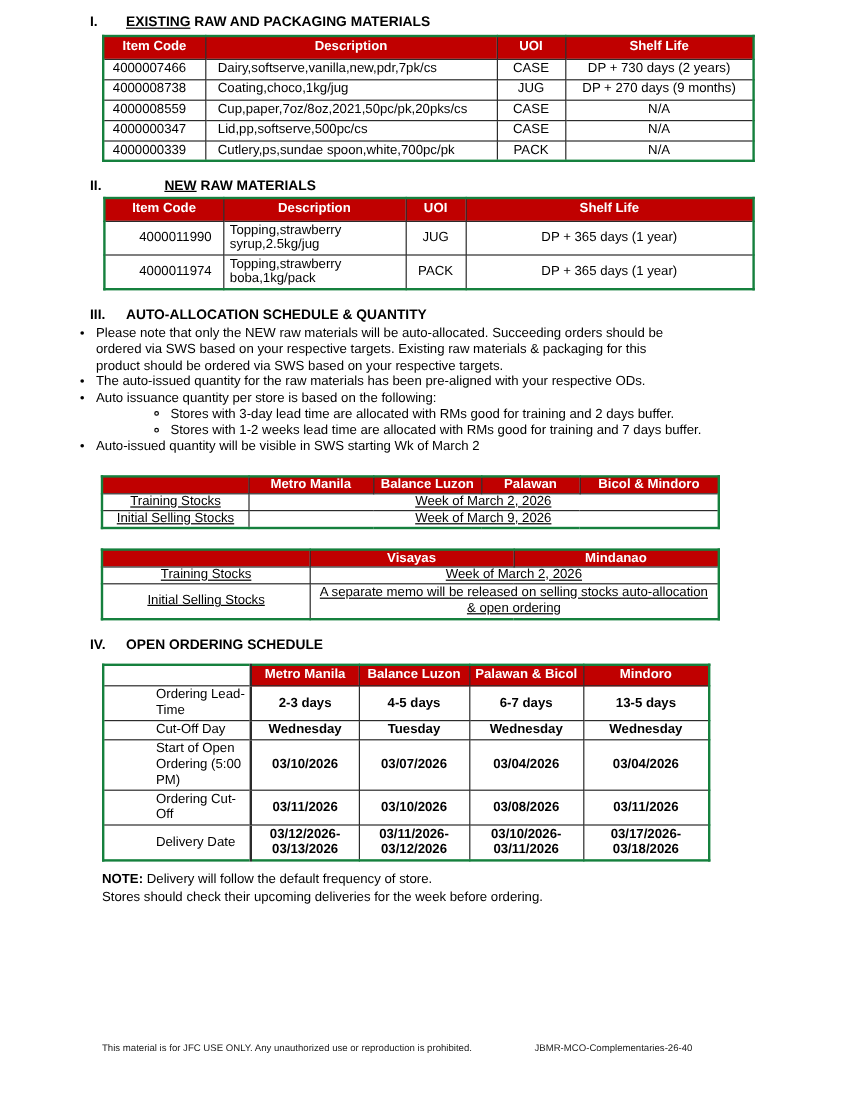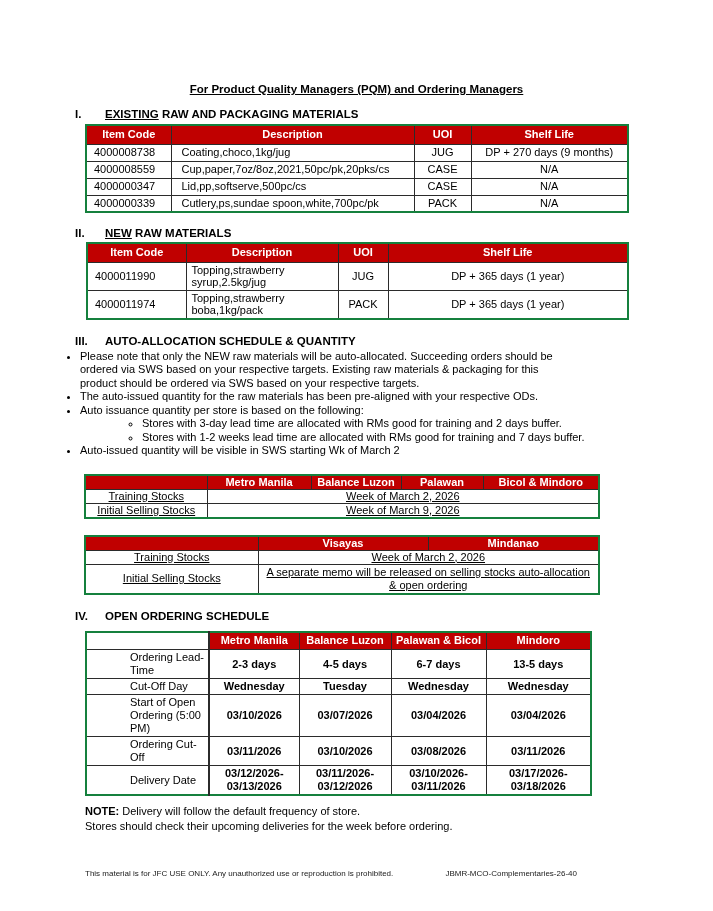--- a/index.html
+++ b/index.html
@@ -6,41 +6,41 @@
   html, body { background: #ffffff; }
   body { width: 713px; font-family: "Liberation Sans", "DejaVu Sans", sans-serif; color: #000; }
   .page { position: relative; width: 713px; height: 911px; background: #fff; overflow: hidden; }
 
   .doc-title { padding-top: 83px; text-align: center; font-size: 11.5px; font-weight: bold; text-decoration: underline; }
 
   .sec-head { font-weight: bold; font-size: 11.5px; display: flex; align-items: baseline; }
   .sec-head .num { display: inline-block; margin-left: 75px; width: 30px; }
   .u { text-decoration: underline; }
   .mt13 { margin-top: 13px; }
-  .mt14 { margin-top: 14px; }
+  .mt14 { margin-top: 14px; gap: 32px; }
   .mt15 { margin-top: 15px; }
 
   table { border-collapse: collapse; font-size: 11px; line-height: 13px; table-layout: fixed; }
   th, td { border: 1px solid #2b2b2b; padding: 1px 3px; text-align: center; vertical-align: middle; }
   table { border: 2px solid #15803d; }
   th { background: #C00000; color: #ffffff; font-weight: bold; }
   .rh + .rh { border-left: 1px solid #e9e9e9; }
 
   
   .t1 { margin: 4px 0 0 85px; width: 542px; }
   .t1 th { height: 19px; }
   .t1 td { height: 17px; }
   .t1 td:nth-child(1) { text-align: left; padding-left: 7px; }
   .t1 td:nth-child(2) { text-align: left; padding-left: 10px; }
 
   
   .t2 { margin: 3px 0 0 86px; width: 541px; }
   .t2 th { height: 19px; }
   .t2 td { height: 26px; }
-  .t2 td:nth-child(1) { text-align: left; padding-left: 7px; }
+  .t2 td:nth-child(1) { text-align: center; padding-left: 22px; }
   .t2 td:nth-child(2) { text-align: left; padding-left: 5px; line-height: 12.5px; }
 
   
   .bl { margin-top: 3px; padding-left: 80px; width: 638px; list-style-type: disc; list-style-position: outside; font-size: 11px; line-height: 13.5px; }
   .bl > li { width: 490px; }
   .bl2 { padding-left: 62px; width: 517px; list-style-type: circle; }
   .bl2 > li { width: 455px; }
 
   
   .t3 { margin: 16px 0 0 84px; width: 514px; }
@@ -60,21 +60,20 @@
   .note { margin: 8px 0 0 85px; font-size: 11px; line-height: 14.5px; }
   .b { font-weight: bold; }
 
   .footer { position: absolute; top: 869px; left: 85px; width: 492px; display: flex; justify-content: space-between; font-size: 8px; color: #1a1a1a; }
 </style>
 </head>
 <body>
 
 <div class="page">
 
-  <div class="doc-title">For Product Quality Managers (PQM) and Ordering Managers</div>
 
   <div class="sec-head mt13">
     <span class="num">I.</span>
     <span><span class="u">EXISTING</span> <span>RAW AND PACKAGING MATERIALS</span></span>
   </div>
   <table class="t1">
     <colgroup>
         <col style="width:85px">
         <col style="width:243px">
         <col style="width:57px">
@@ -82,20 +81,26 @@
       </colgroup>
     <thead>
       <tr>
         <th>Item Code</th>
         <th>Description</th>
         <th>UOI</th>
         <th>Shelf Life</th>
       </tr>
     </thead>
     <tbody>
+        <tr>
+          <td>4000007466</td>
+          <td>Dairy,softserve,vanilla,new,pdr,7pk/cs</td>
+          <td>CASE</td>
+          <td>DP + 730 days (2 years)</td>
+        </tr>
         <tr>
           <td>4000008738</td>
           <td>Coating,choco,1kg/jug</td>
           <td>JUG</td>
           <td>DP + 270 days (9 months)</td>
         </tr>
         <tr>
           <td>4000008559</td>
           <td>Cup,paper,7oz/8oz,2021,50pc/pk,20pks/cs</td>
           <td>CASE</td>

